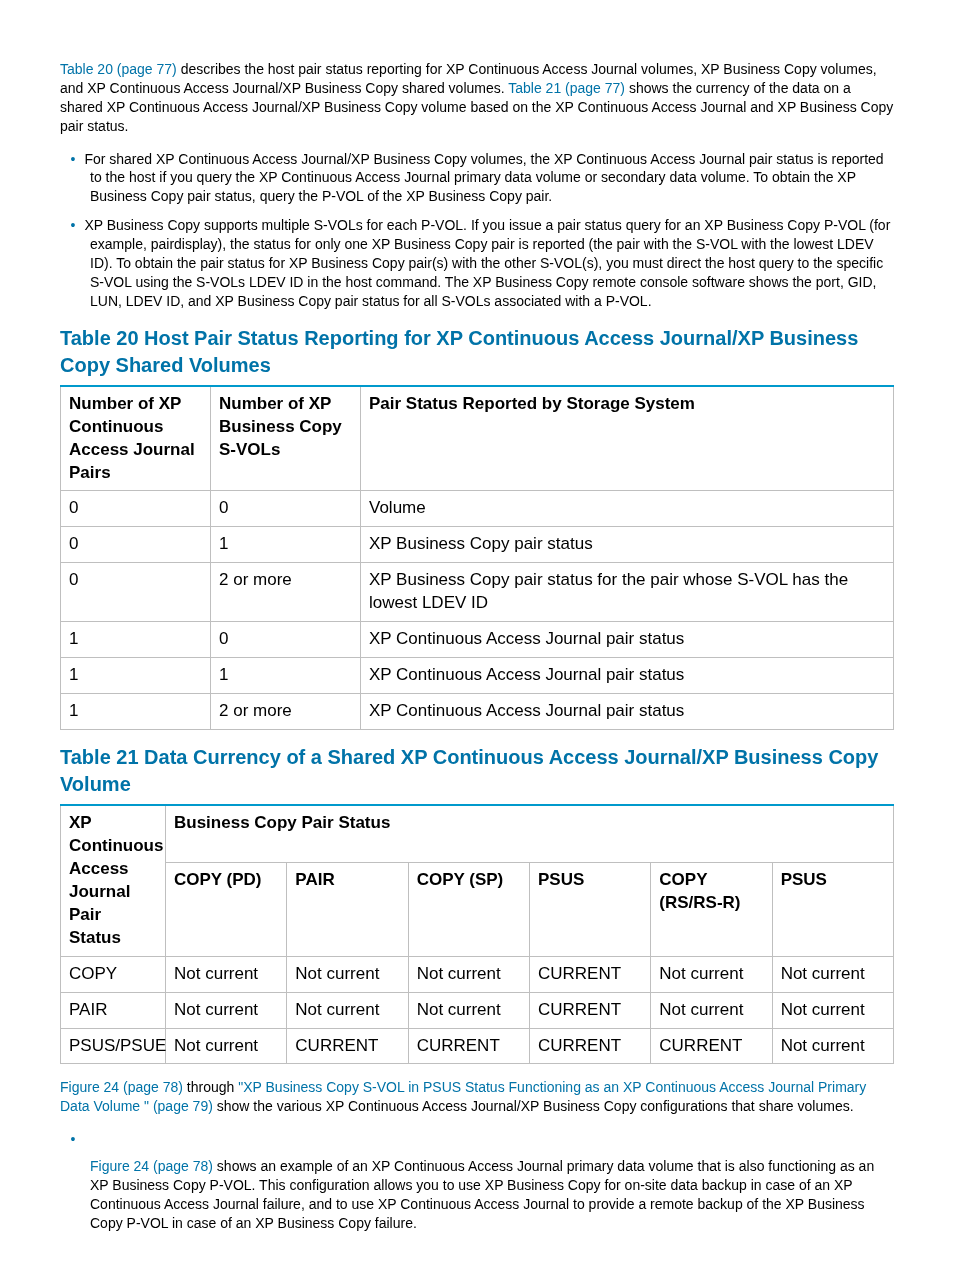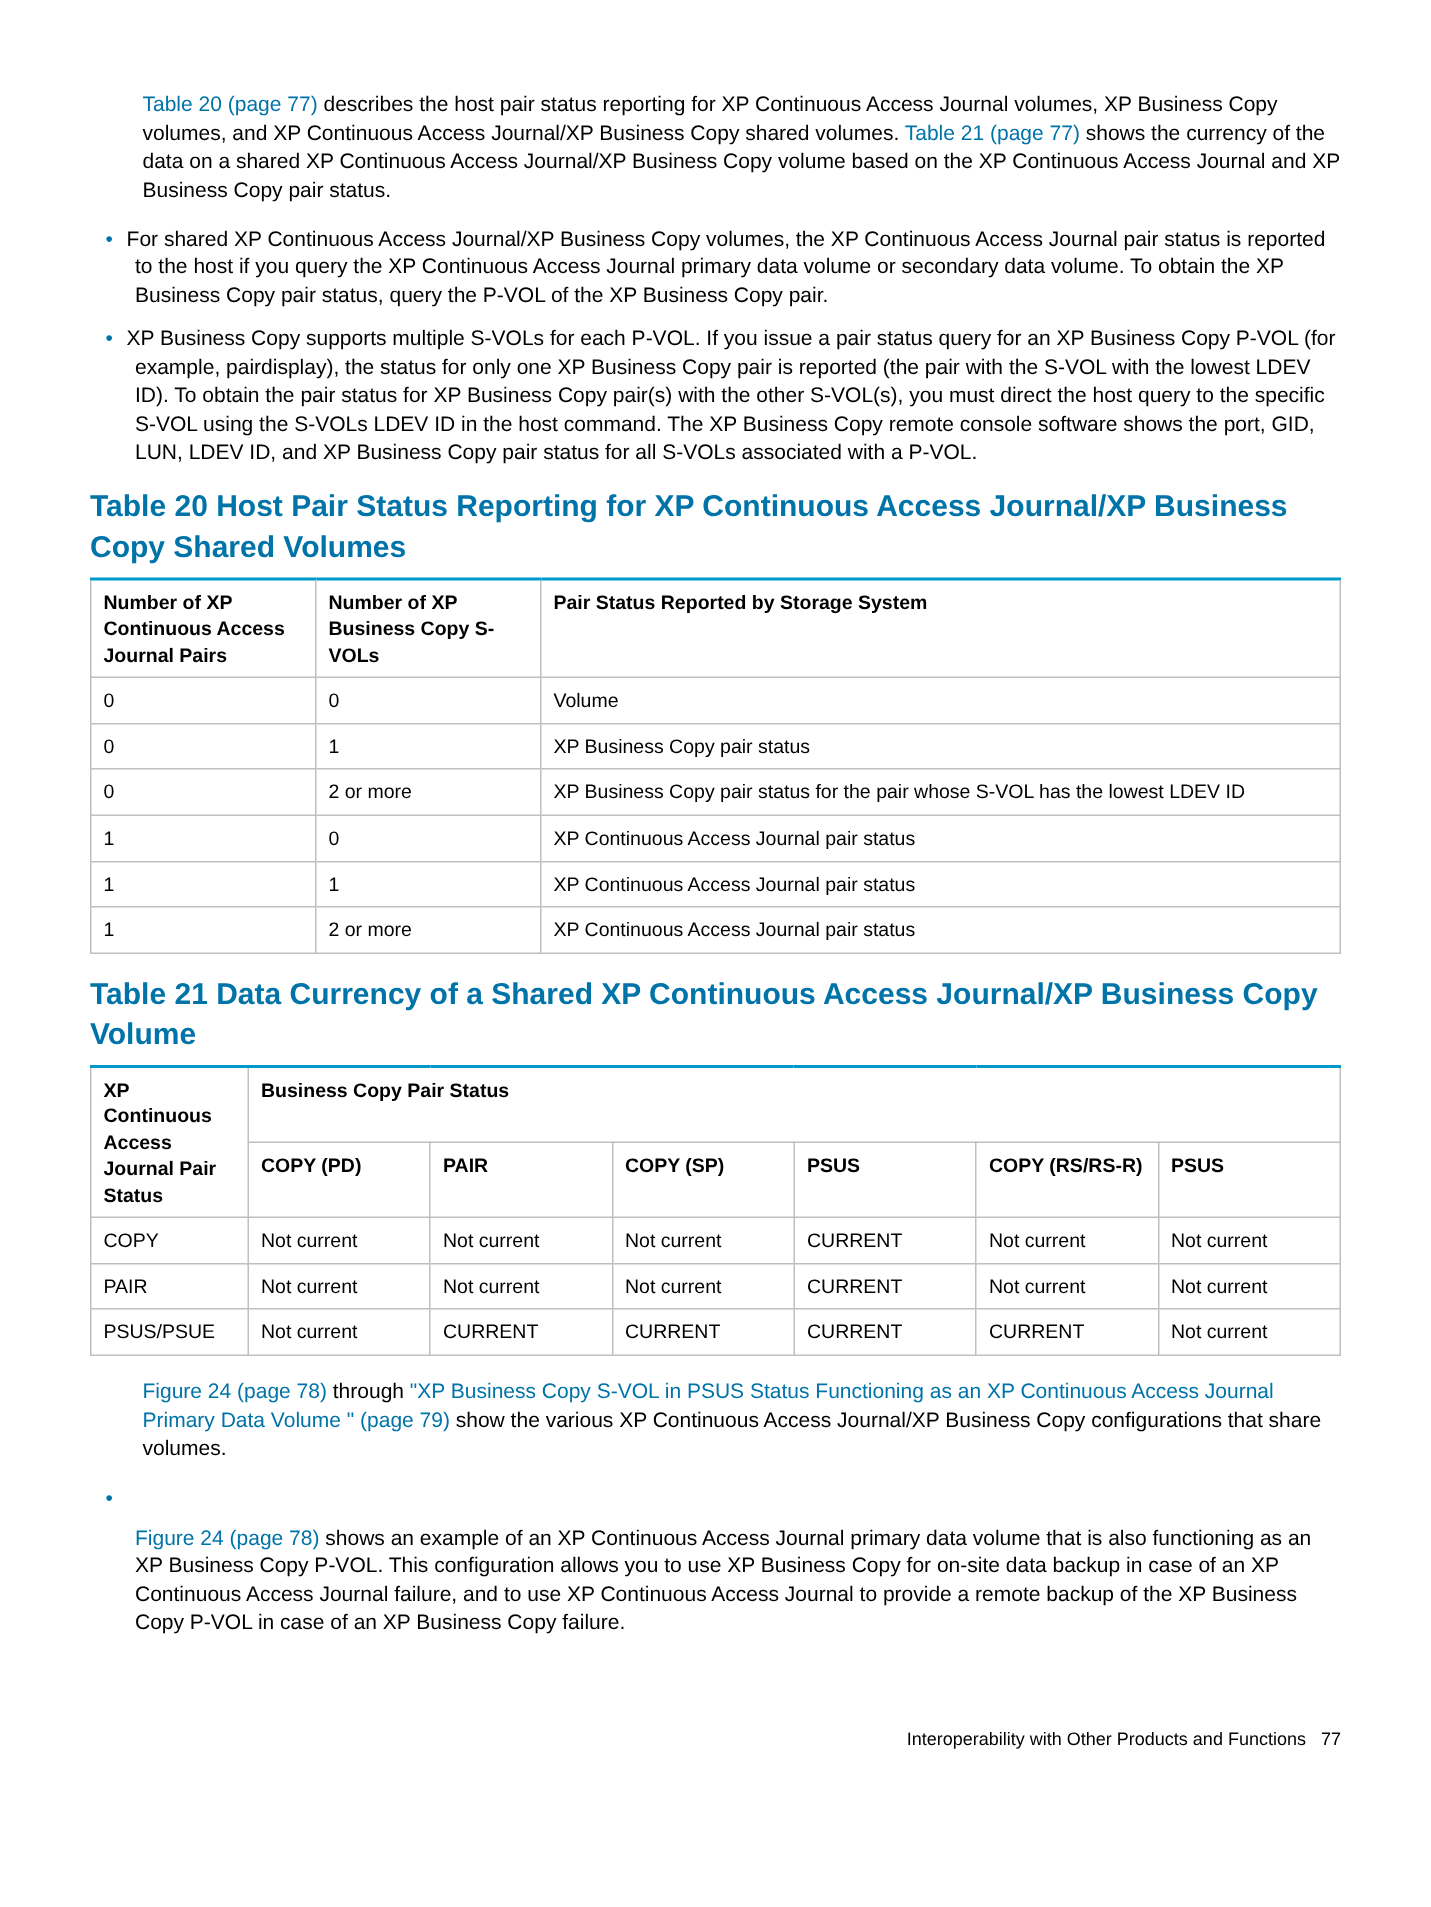--- a/index.html
+++ b/index.html
@@ -6,41 +6,41 @@
     font-family: Arial, Helvetica, sans-serif;
     font-size: 14px;
     color: #000;
     margin: 0;
     padding: 60px 60px 30px 60px;
     width: 954px;
     box-sizing: border-box;
     line-height: 1.35;
   }
   a, .link { color: #0073a8; text-decoration: none; }
-  .para { margin-bottom: 14px; margin-left: 35px; }
+  .para { margin-bottom: 14px; }
   ul.bullet { list-style: none; padding-left: 30px; margin: 10px 0 14px 0; }
   ul.bullet > li::before {
     content: "•";
     color: #0073a8;
     display: inline-block;
     width: 1em;
     margin-left: -1.4em;
   }
   ul.bullet > li { margin-bottom: 10px; }
   .table-title {
     color: #0073a8;
     font-weight: bold;
     margin: 10px 0 6px 0;
     font-size: 20px;
   }
   table {
     border-collapse: collapse;
     width: 100%;
     margin-bottom: 14px;
-    font-size: 13px;
+    font-size: 17px;
   }
   th, td {
     border: 1px solid #bfbfbf;
     padding: 6px 8px;
     text-align: left;
     vertical-align: top;
   }
   th {
     font-weight: bold;
   }

